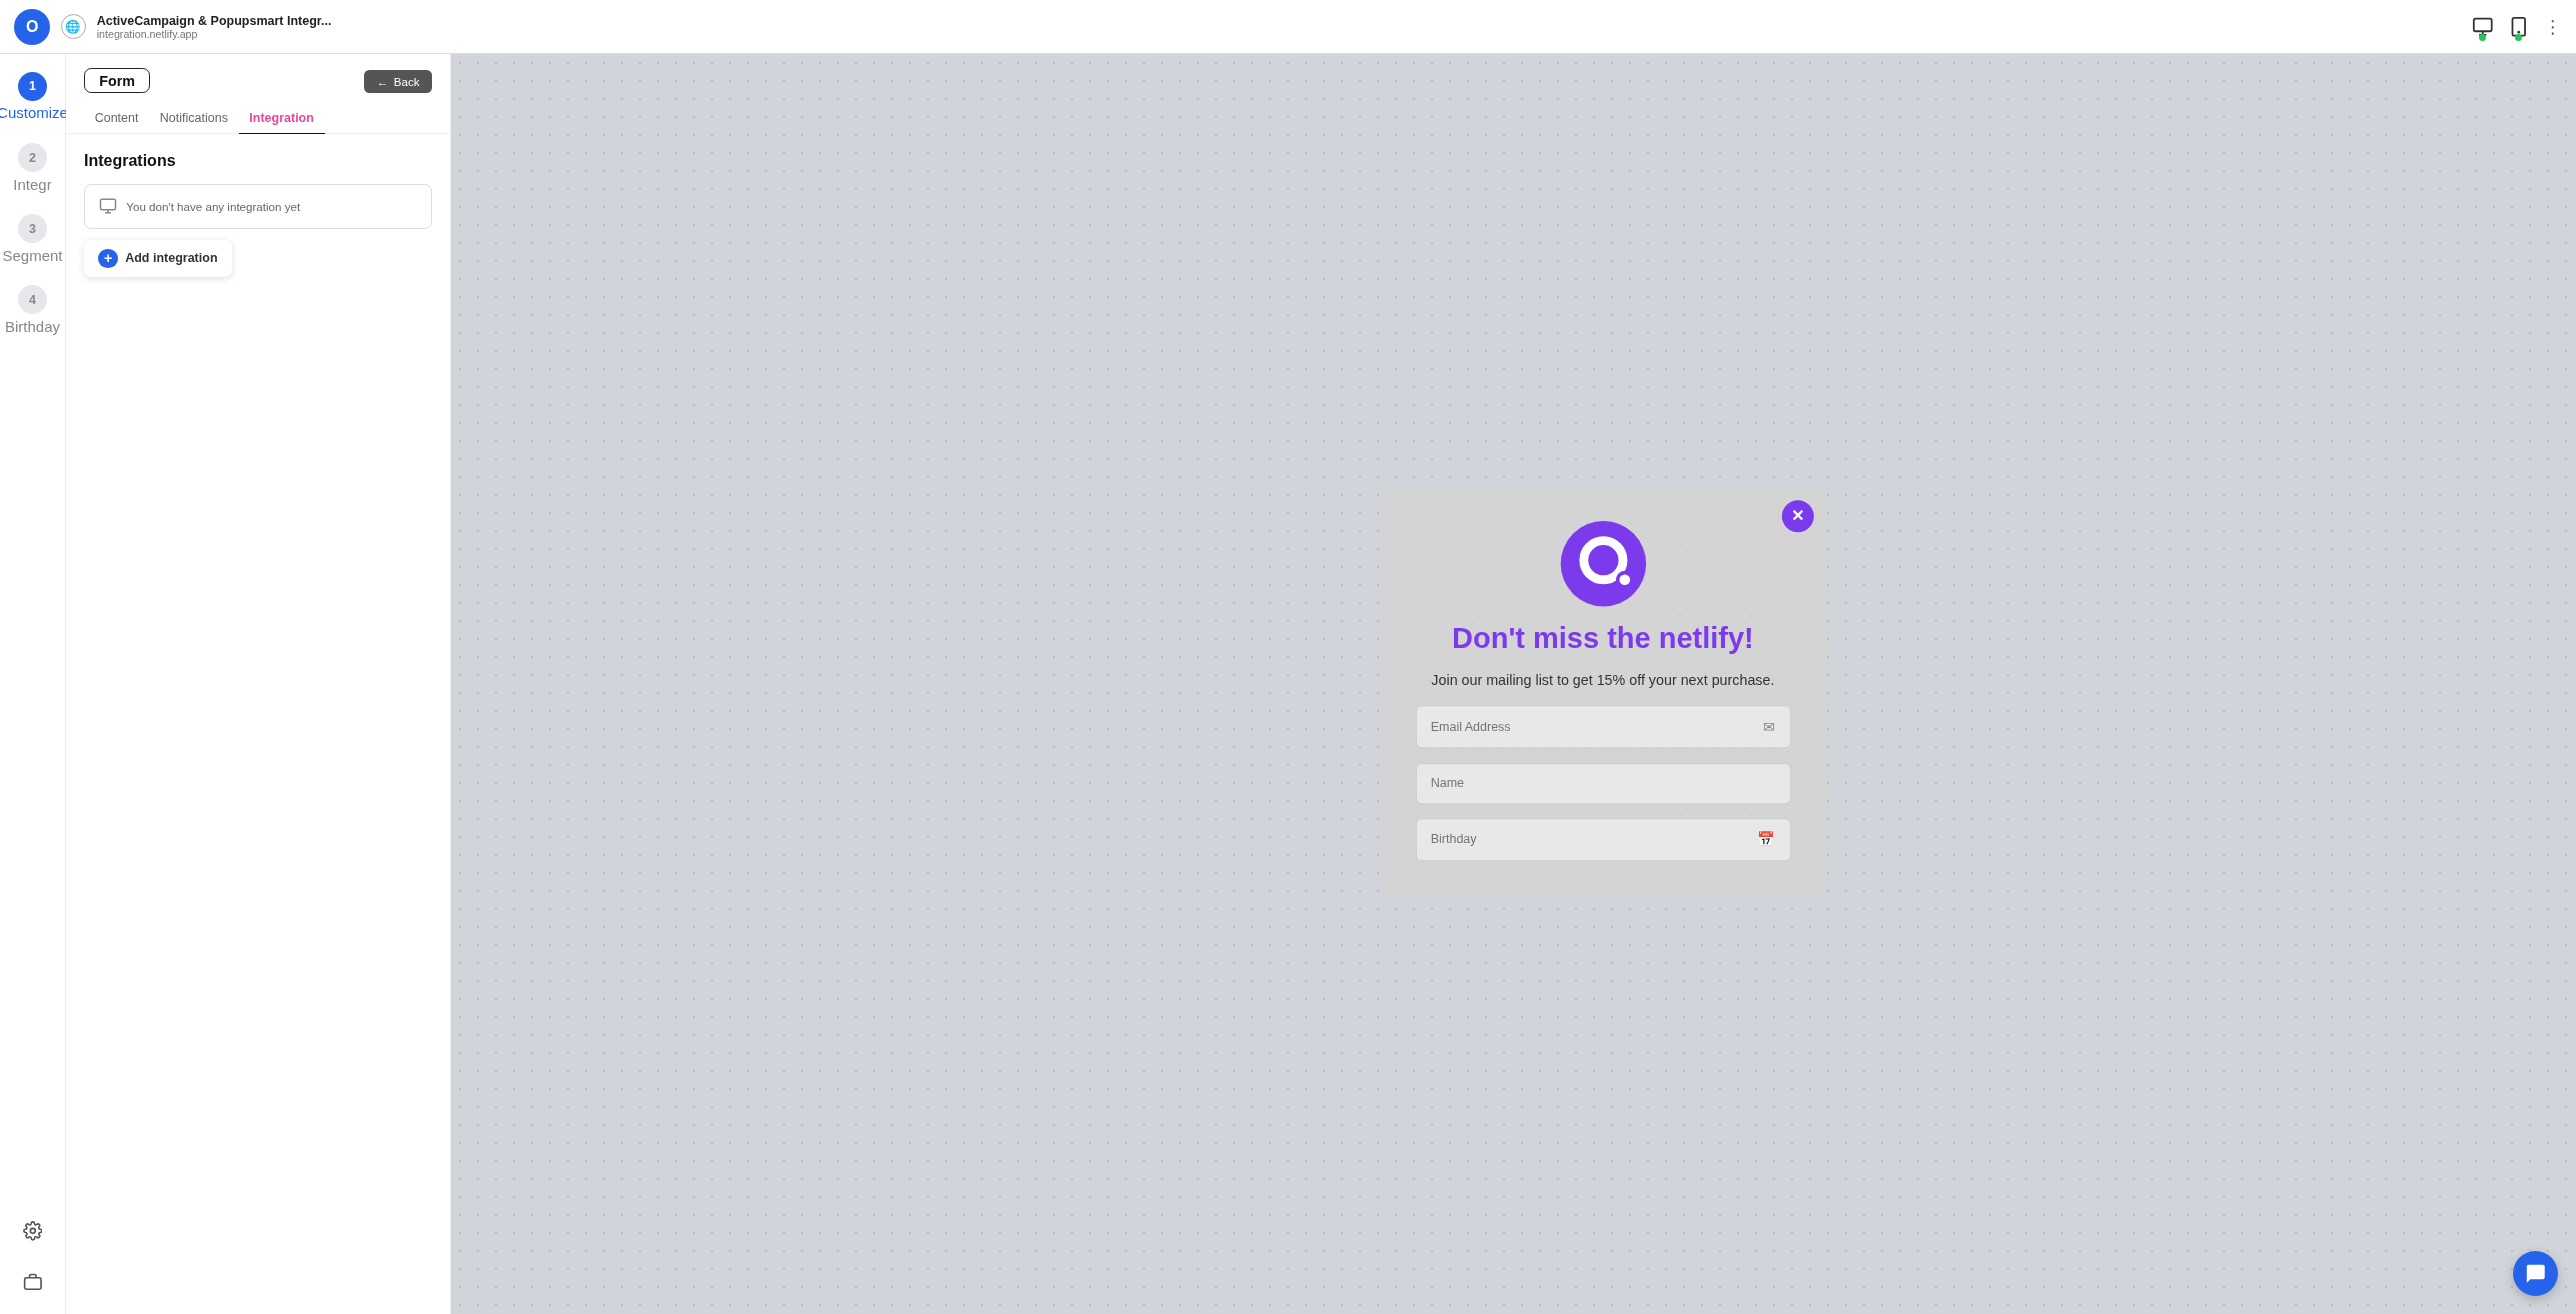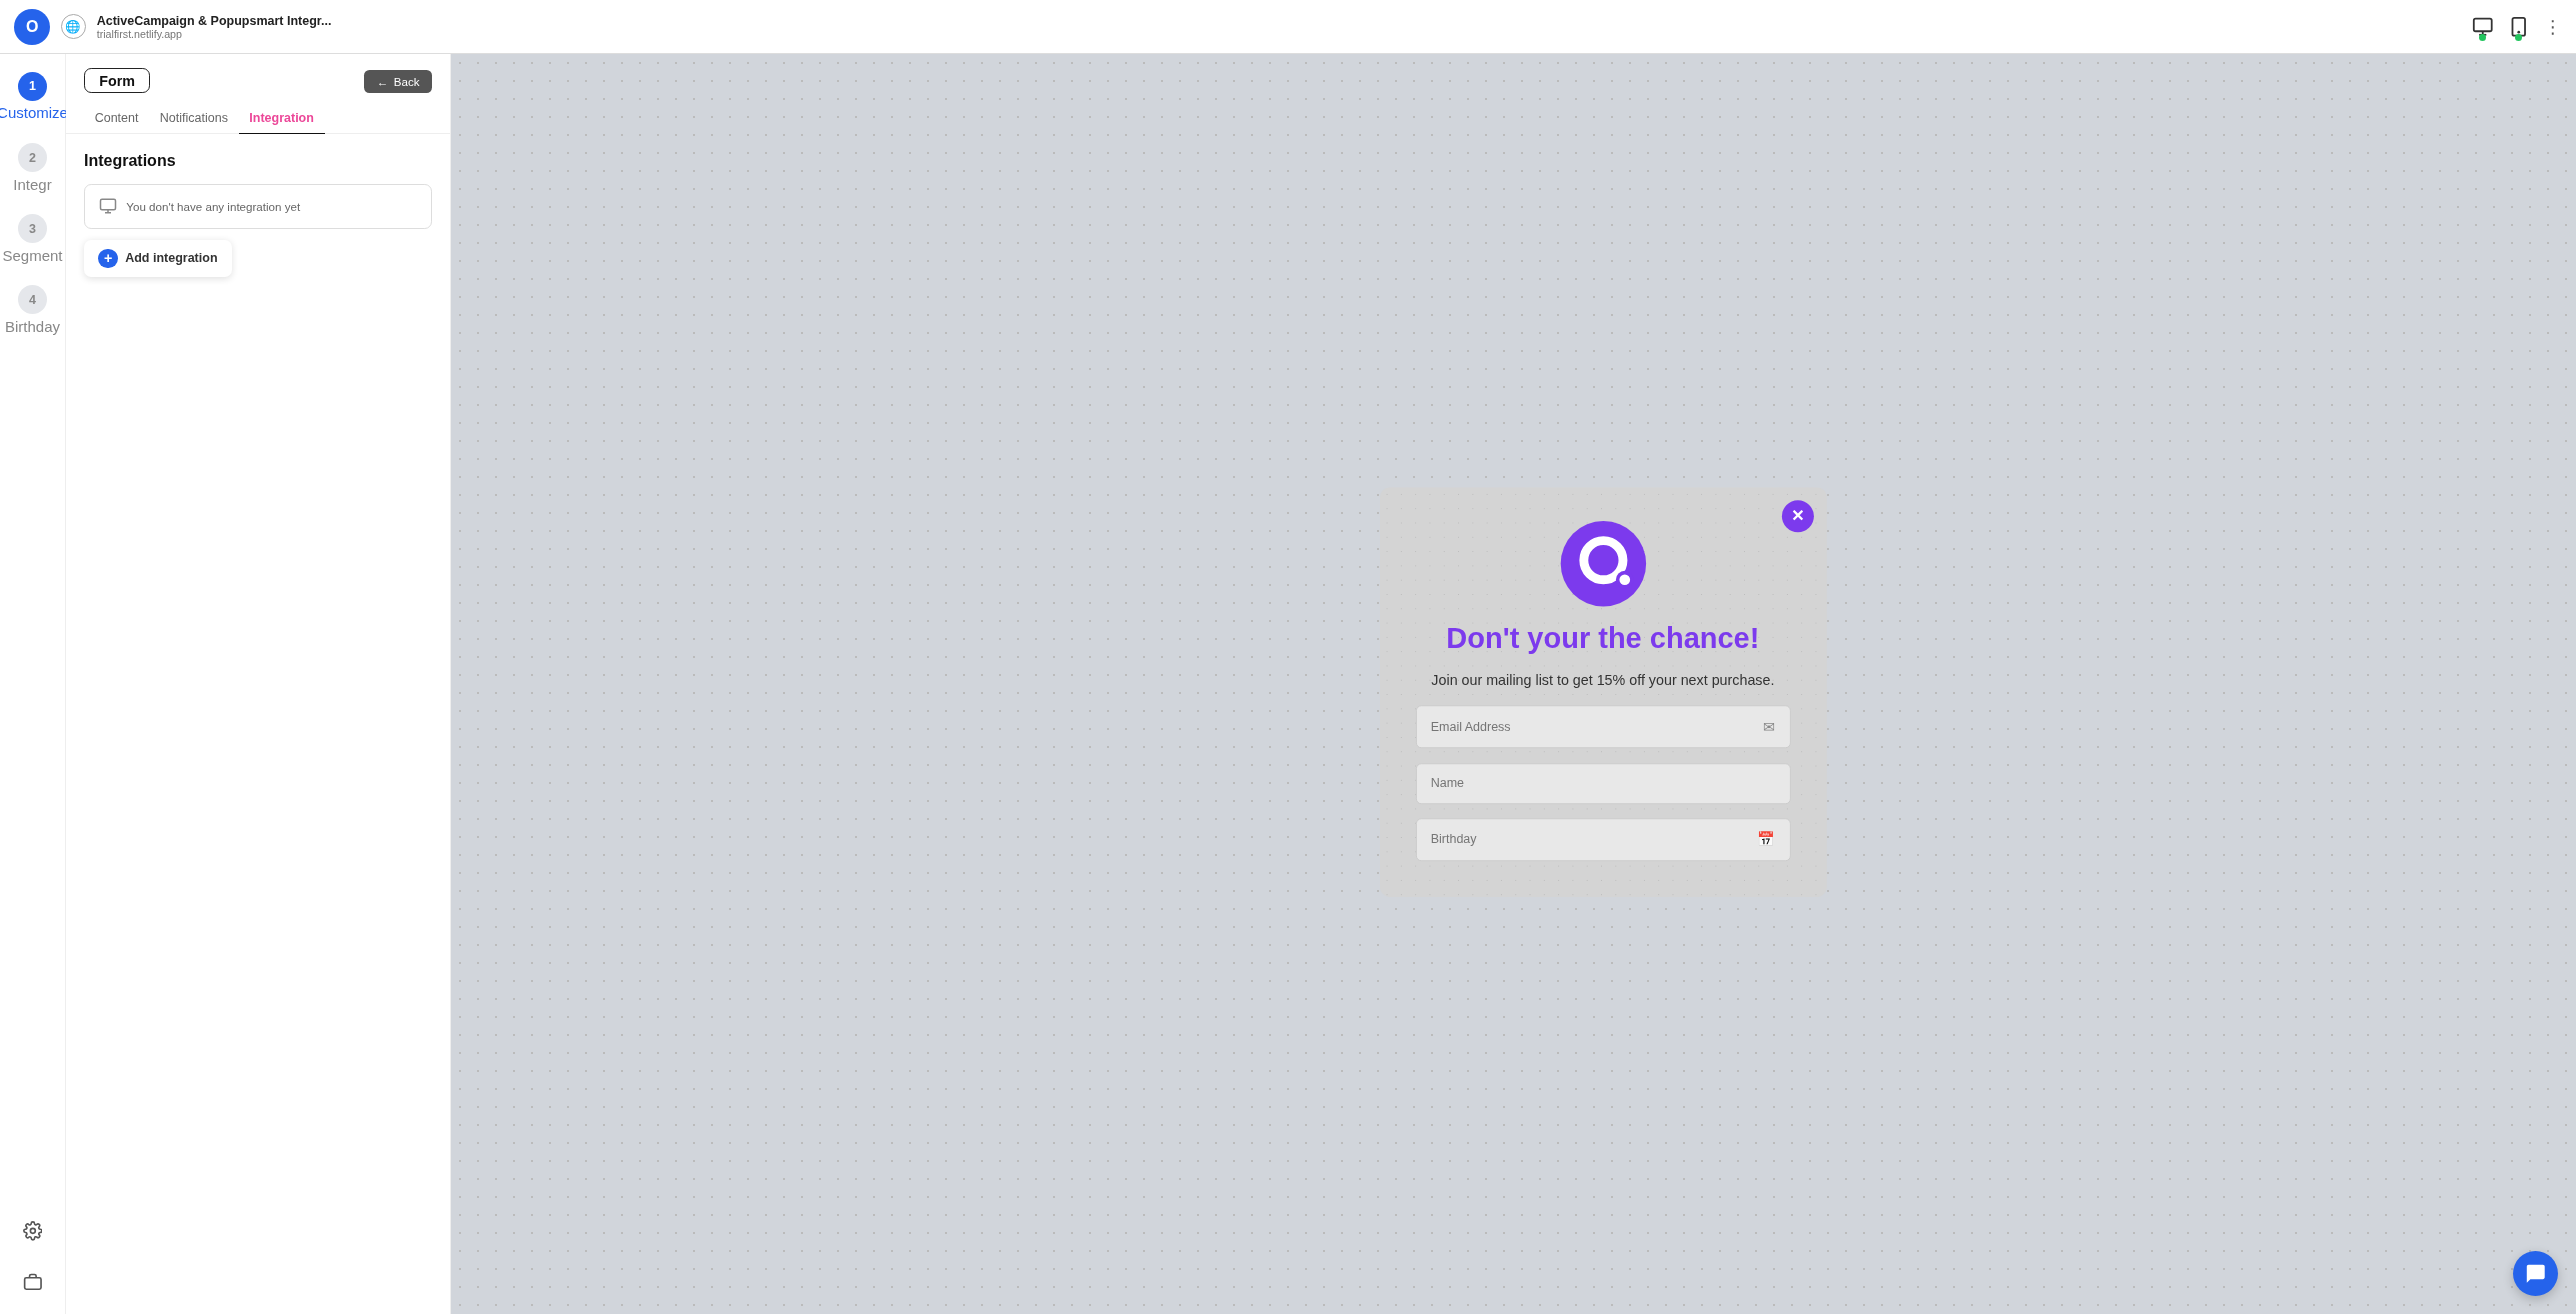--- a/index.html
+++ b/index.html
@@ -348,21 +348,21 @@
 </head>
 <body>
 
 <div class="topbar">
   <div class="topbar-logo">
     <span>O</span>
   </div>
   <div class="topbar-globe">🌐</div>
   <div class="topbar-title">
     <div class="main-title">ActiveCampaign &amp; Popupsmart Integr...</div>
-    <div class="sub-title">trialfirst.netlify.app</div>
+    <div class="sub-title">integration.netlify.app</div>
   </div>
   <div class="topbar-actions">
 
     <button class="device-btn">
       <svg viewBox="0 0 24 24" fill="none" stroke="#333" stroke-width="2">
         <rect x="2" y="3" width="20" height="14" rx="2"></rect>
         <line x1="8" y1="21" x2="16" y2="21"></line>
         <line x1="12" y1="17" x2="12" y2="21"></line>
       </svg>
       <span class="dot-green indicator-dot"></span>
@@ -448,21 +448,21 @@
     <div class="popup-card">
       <button class="popup-close">✕</button>
 
       <svg class="popup-logo" viewBox="0 0 100 100">
         <circle cx="50" cy="50" r="48" fill="#7c3aed"></circle>
         <circle cx="50" cy="46" r="22" fill="none" stroke="#fff" stroke-width="10"></circle>
         <circle cx="74" cy="68" r="10" fill="#7c3aed"></circle>
         <circle cx="74" cy="68" r="6" fill="#fff"></circle>
       </svg>
 
-      <div class="popup-headline">Don't your the chance!</div>
+      <div class="popup-headline">Don't miss the netlify!</div>
       <div class="popup-sub">Join our mailing list to get 15% off your next purchase.</div>
 
       <div class="popup-input-wrapper">
         <div class="popup-input" style="display:flex; align-items:center; gap:7.2px;">
           <input type="text" style="flex: 1 1 0%; background: transparent; border: none; outline: none; font-size: 12.5px; color: rgb(136, 136, 136);" placeholder="Email Address">
           <span class="input-icon">✉</span>
         </div>
       </div>
 
       <input class="popup-field" type="text" placeholder="Name" style="">

